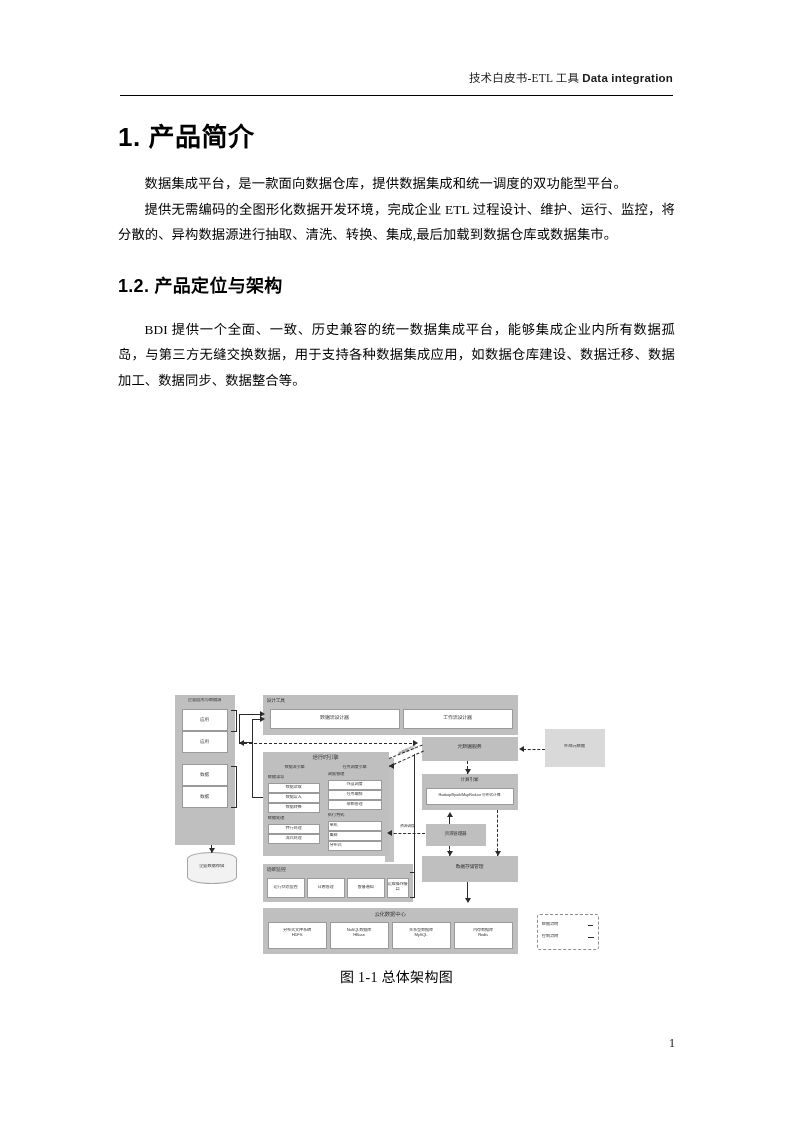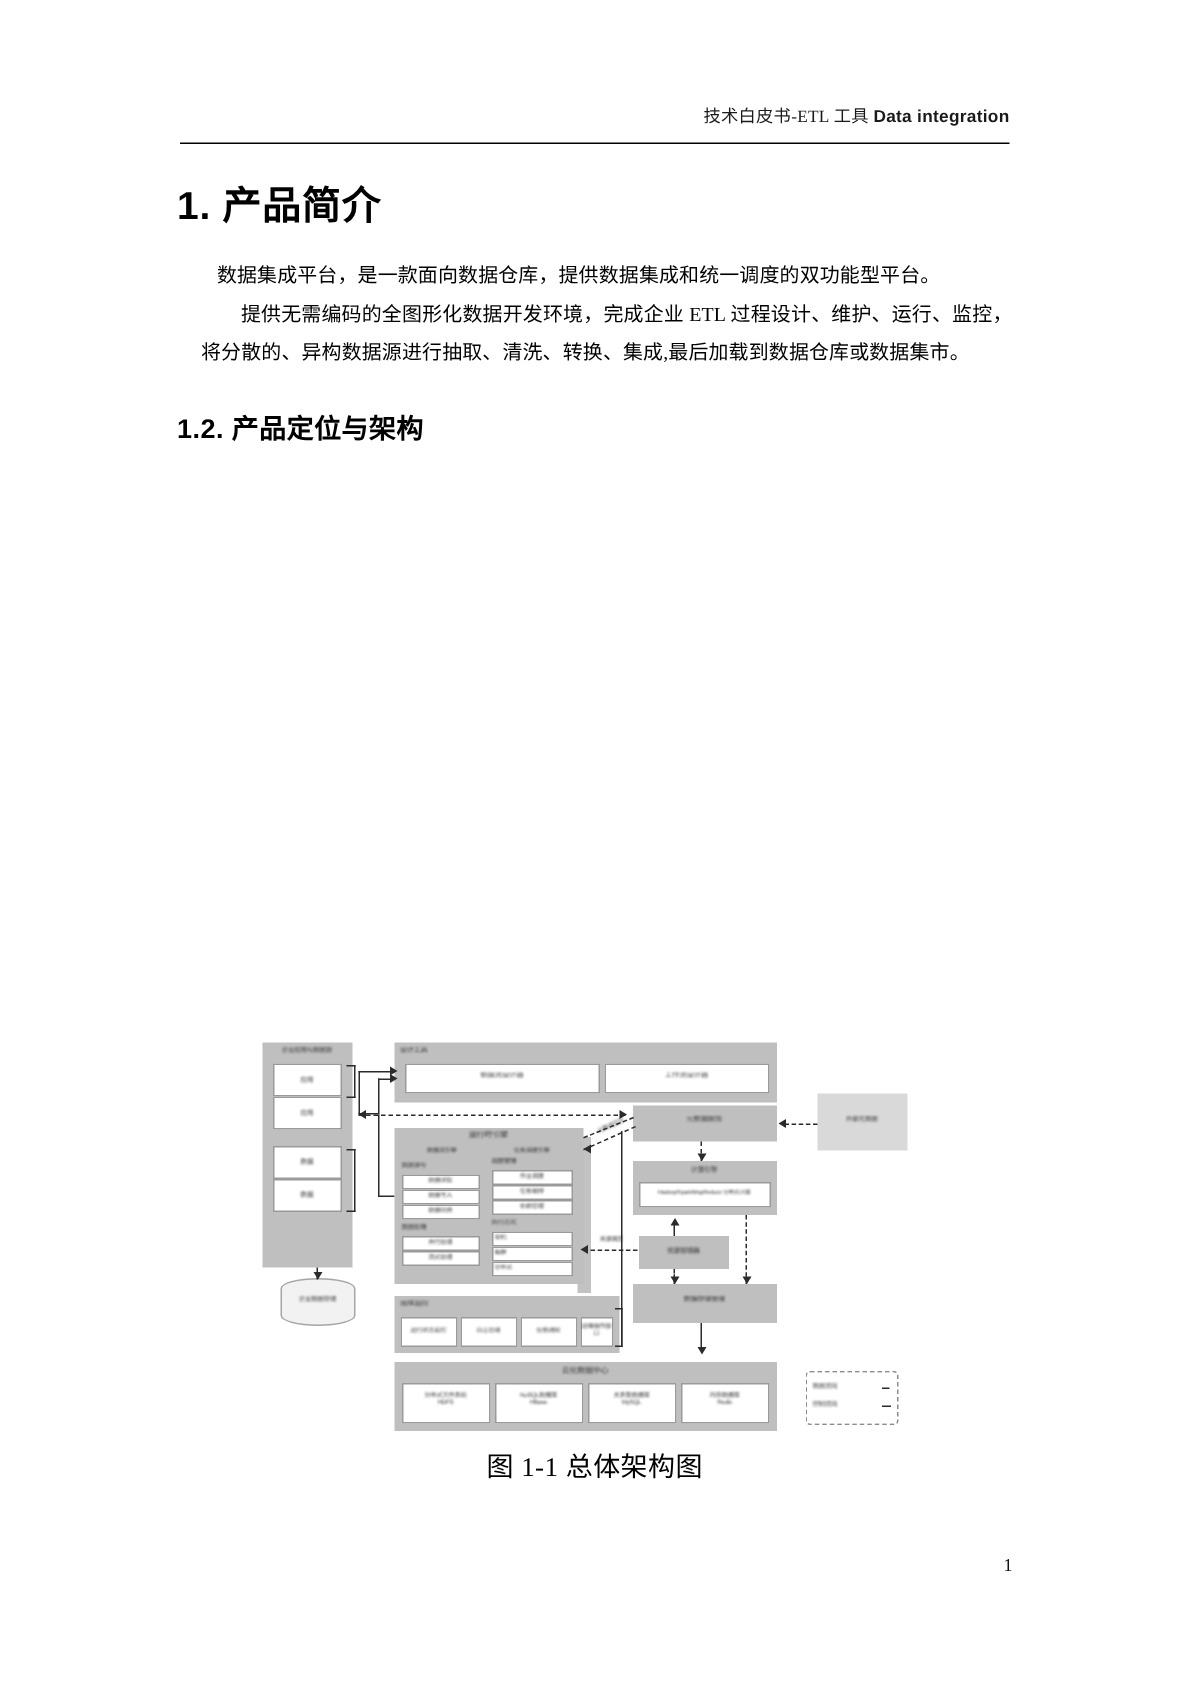--- a/index.html
+++ b/index.html
@@ -85,33 +85,32 @@
     text-align: justify;
     text-justify: inter-ideograph;
     text-indent: 2em;
     letter-spacing: 0.1px;
   }
   .par-block {
     padding-top: 12px;
   }
   .par-block p.body-par + p.body-par {
     padding-top: 0;
-    margin-left: 16px;
   }
 
   
   .figure-wrap {
     position: absolute;
     left: 118px;
     top: 686px;
     width: 557px;
     text-align: center;
   }
   .figure-caption {
-    font-size: 18px;
+    font-size: 14px;
     line-height: 20px;
     margin-top: 14px;
     letter-spacing: 0.3px;
     text-align: center;
   }
 
   
   .diagram {
     position: relative;
     width: 460px;
@@ -229,20 +228,21 @@
 
 
     <div class="par-block">
       <p class="body-par">数据集成平台，是一款面向数据仓库，提供数据集成和统一调度的双功能型平台。</p>
       <p class="body-par">提供无需编码的全图形化数据开发环境，完成企业 ETL 过程设计、维护、运行、监控，将分散的、异构数据源进行抽取、清洗、转换、集成,最后加载到数据仓库或数据集市。</p>
     </div>
 
     <h2 class="doc-h2">1.2. 产品定位与架构</h2>
 
     <div class="par-block">
+      <p class="body-par">BDI 提供一个全面、一致、历史兼容的统一数据集成平台，能够集成企业内所有数据孤岛，与第三方无缝交换数据，用于支持各种数据集成应用，如数据仓库建设、数据迁移、数据加工、数据同步、数据整合等。</p>
     </div>
 
   </div>
 
   <div class="figure-wrap">
 
     <div class="diagram">
 
       <div class="dg-band" style="left:8px; top:9px; width:60px; height:150px;"></div>
       <div class="dg-label" style="left:8px; top:12px; width:60px; height:9px; font-size:4.4px;">企业应用与数据源</div>

